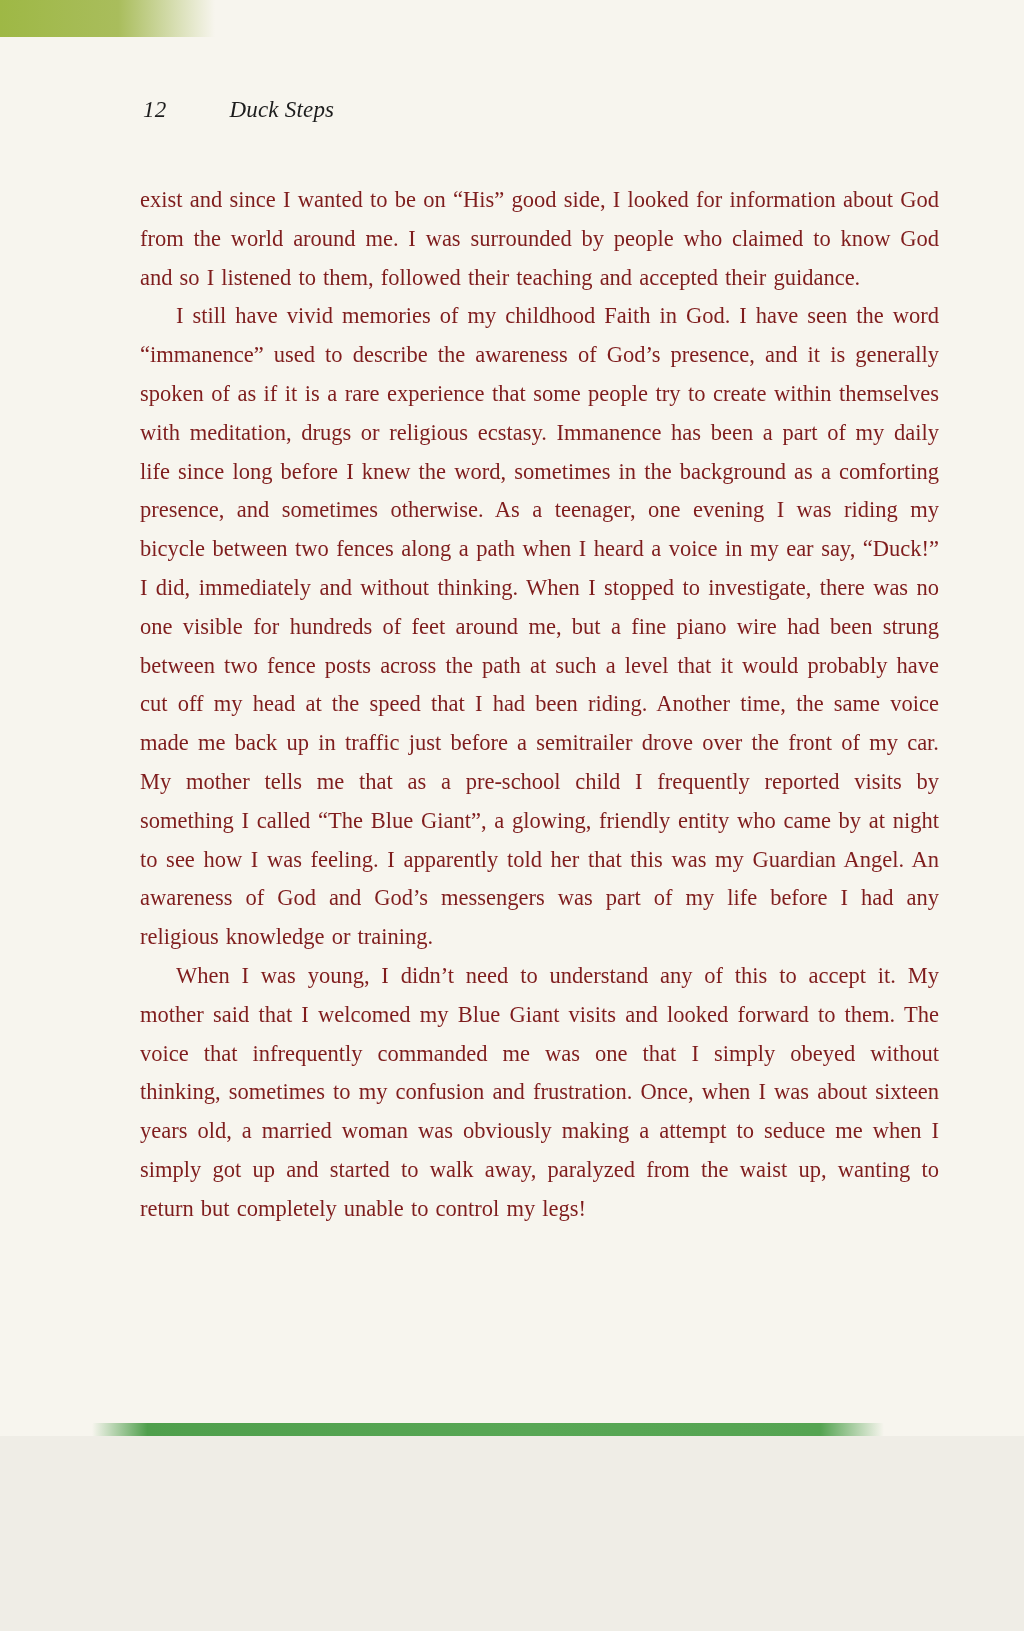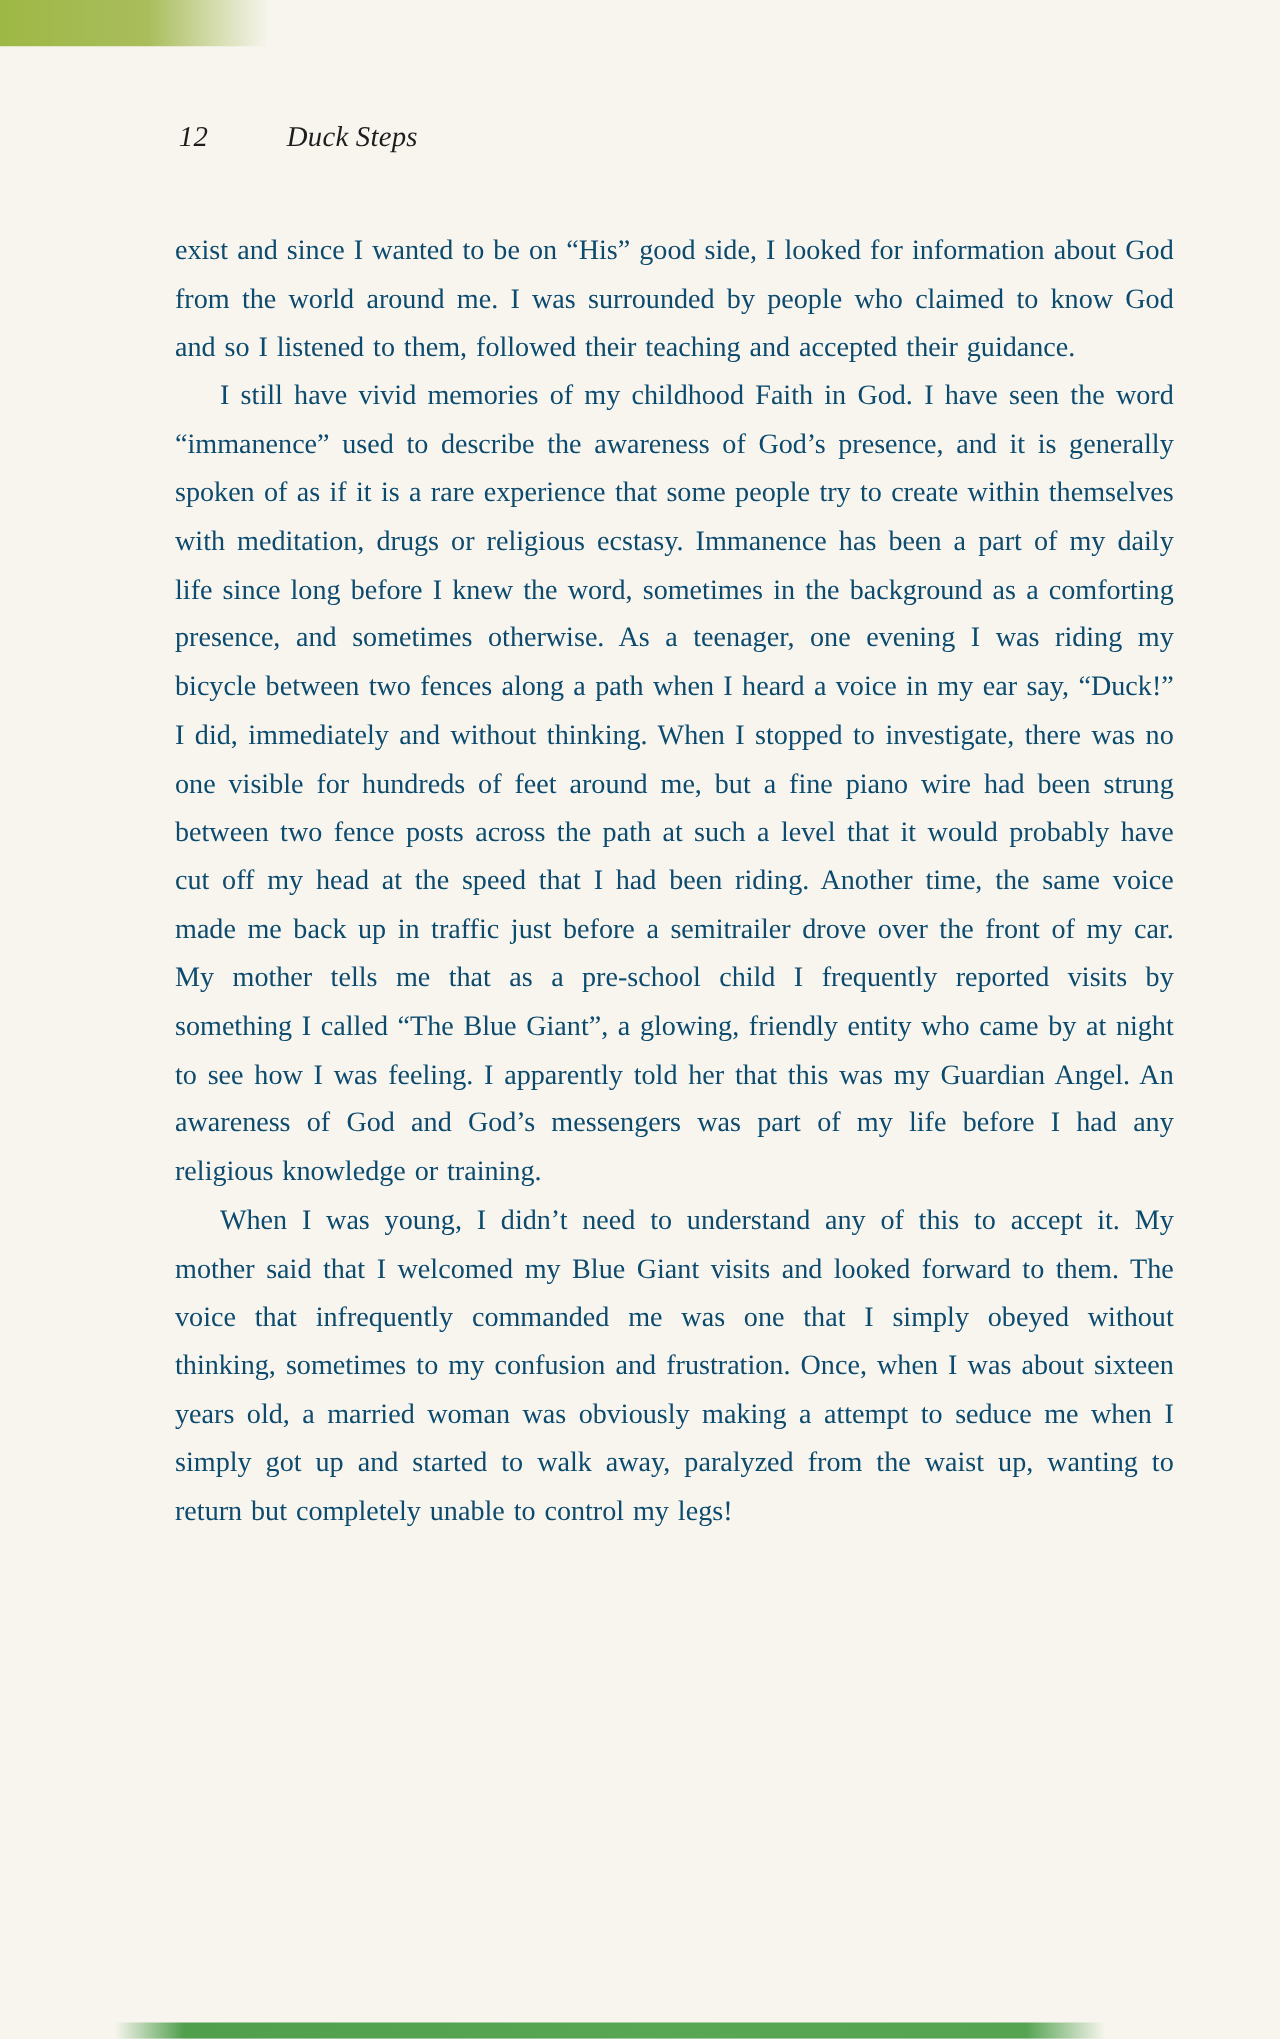--- a/index.html
+++ b/index.html
@@ -8,21 +8,21 @@
   }
   body {
     width: 1024px;
     height: 1631px;
     background: #efede6;
     font-family: "Liberation Serif", serif;
   }
   .page {
     position: relative;
     width: 1024px;
-    height: 1631px;
+    height: 1436px;
     background: #f7f5ee;
     overflow: hidden;
   }
   
   .scan-artifact-top {
     position: absolute;
     top: 0;
     left: 0;
     width: 215px;
     height: 37px;
@@ -52,21 +52,21 @@
   .running-header .page-number {
     font-style: italic;
   }
   .body-text {
     position: absolute;
     top: 181px;
     left: 140px;
     width: 799px;
     font-size: 22.5px;
     line-height: 38.8px;
-    color: #0c4a6e;
+    color: #7f1d1d;
     text-align: justify;
     text-justify: inter-word;
     word-spacing: 1.5px;
   }
   .para {
     margin: 0;
     text-indent: 36px;
   }
   .para.no-indent {
     text-indent: 0;

